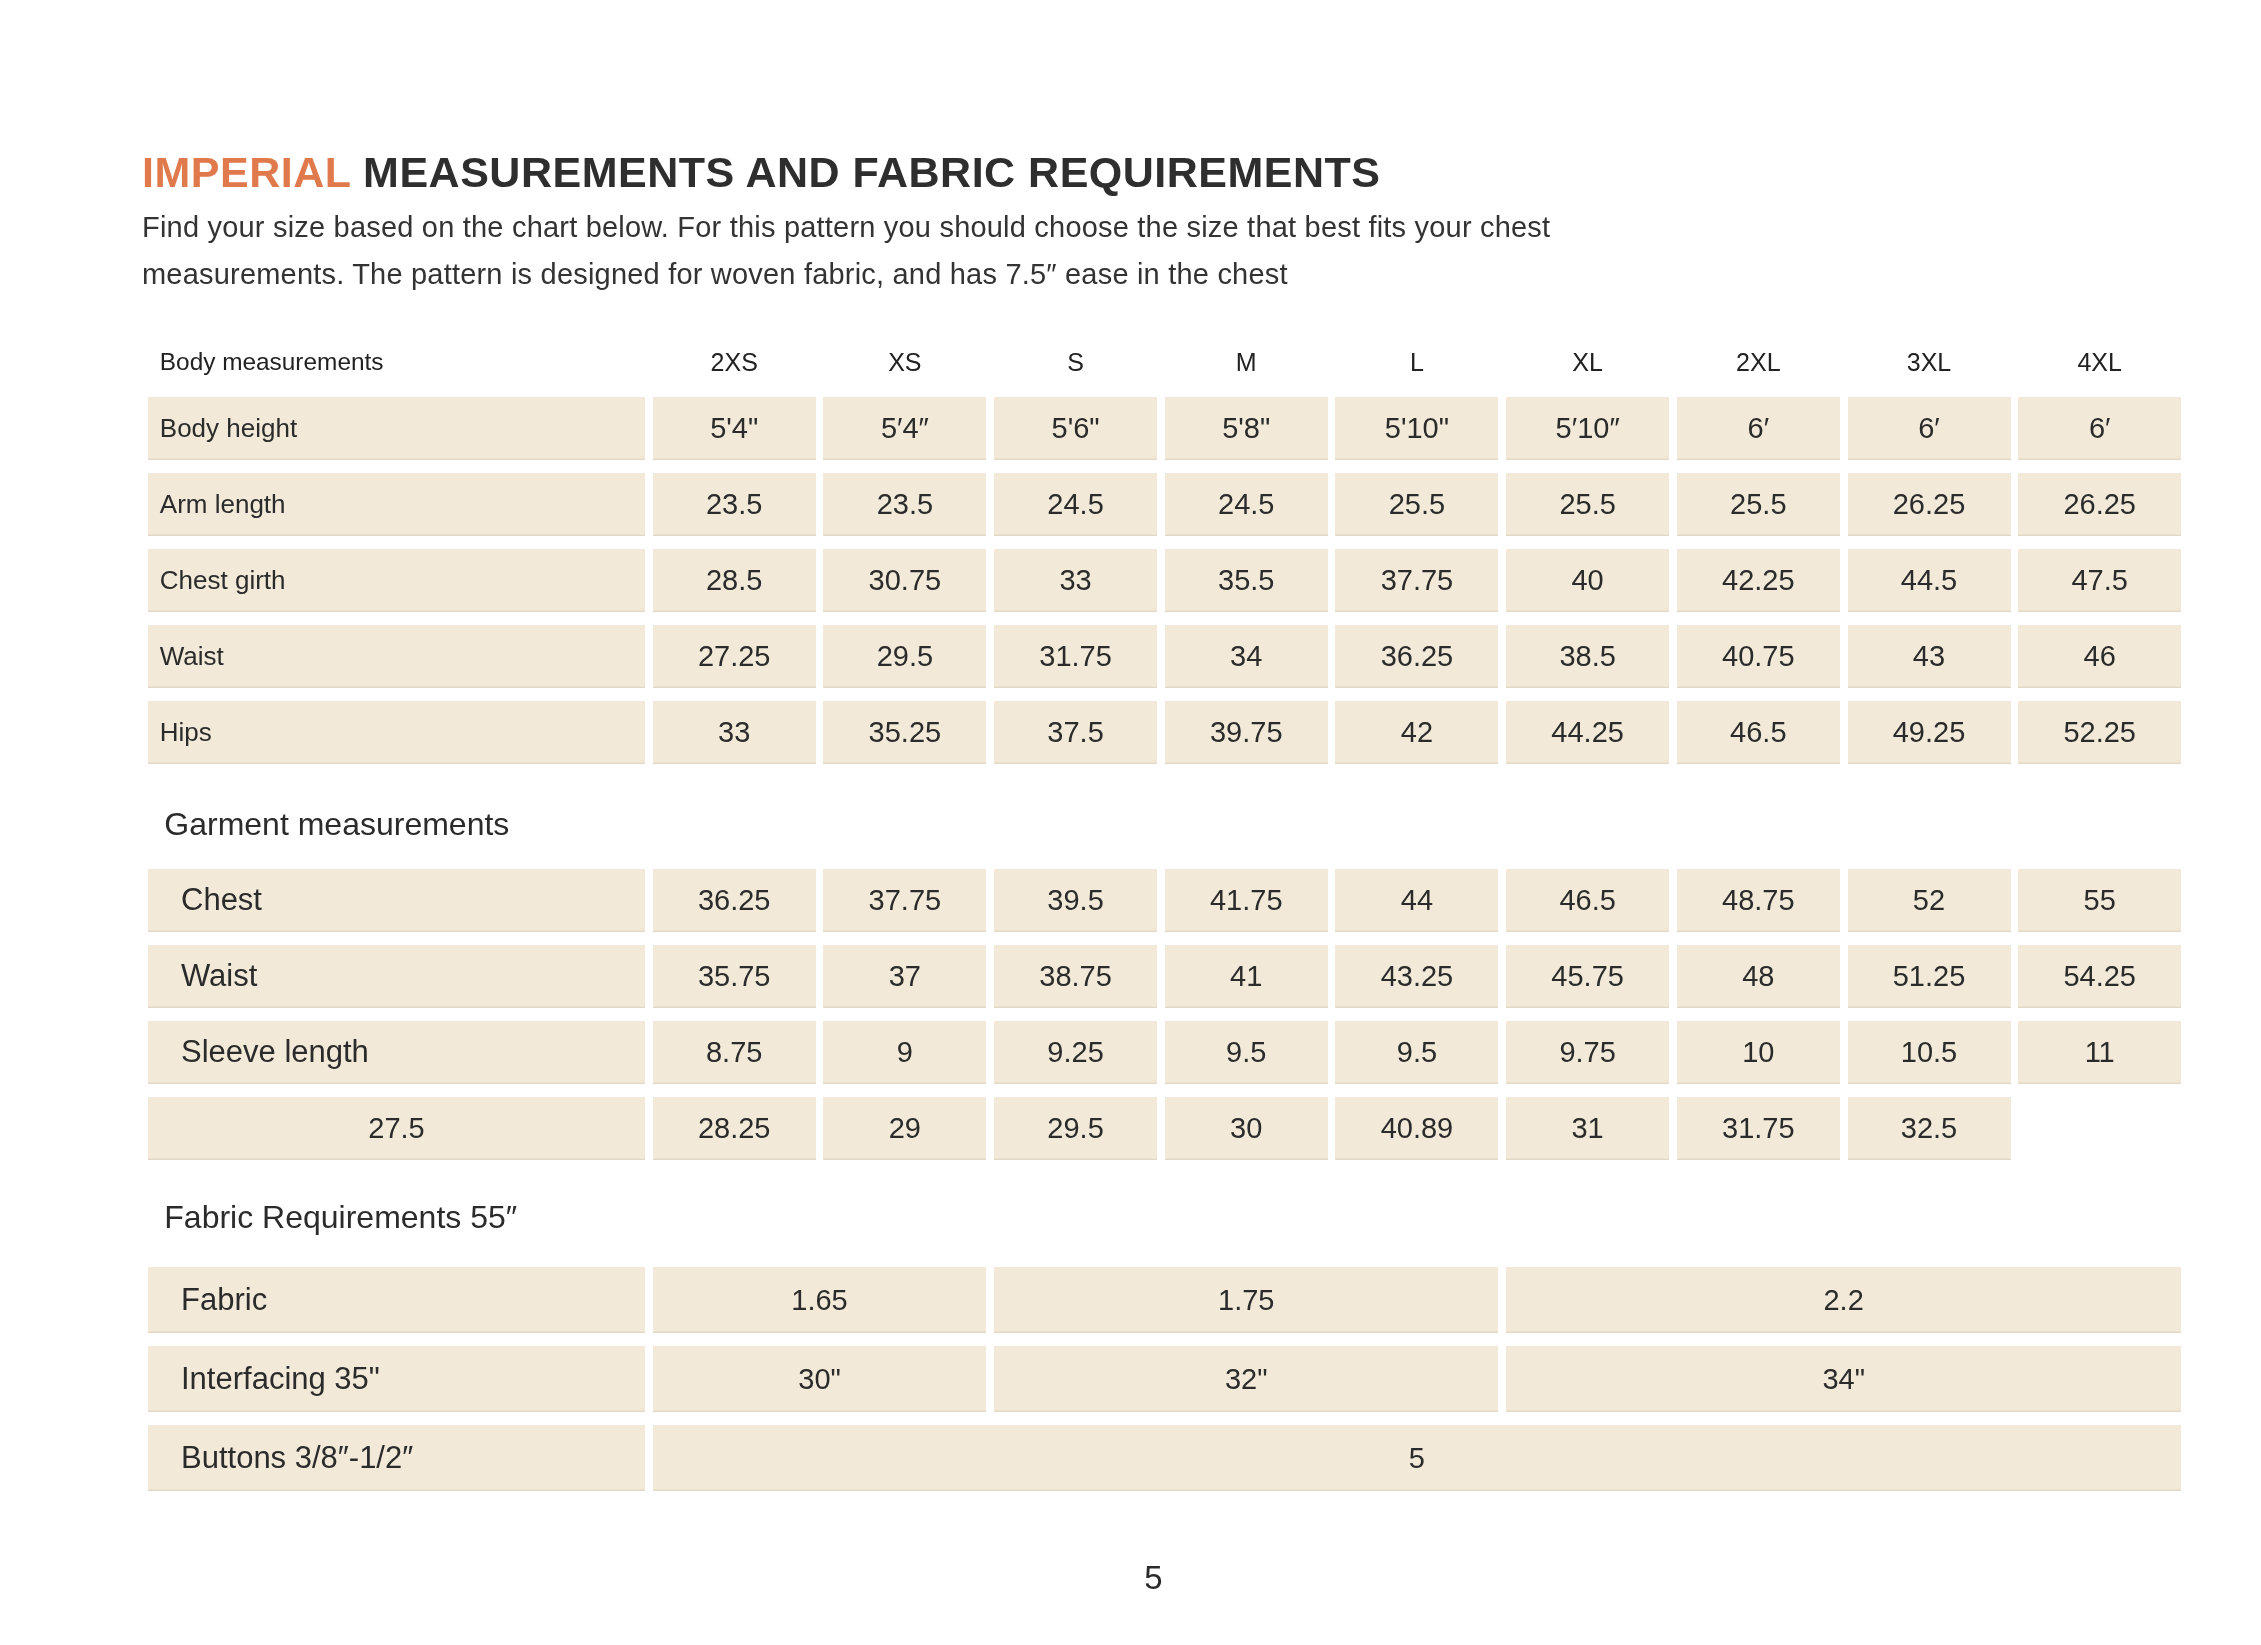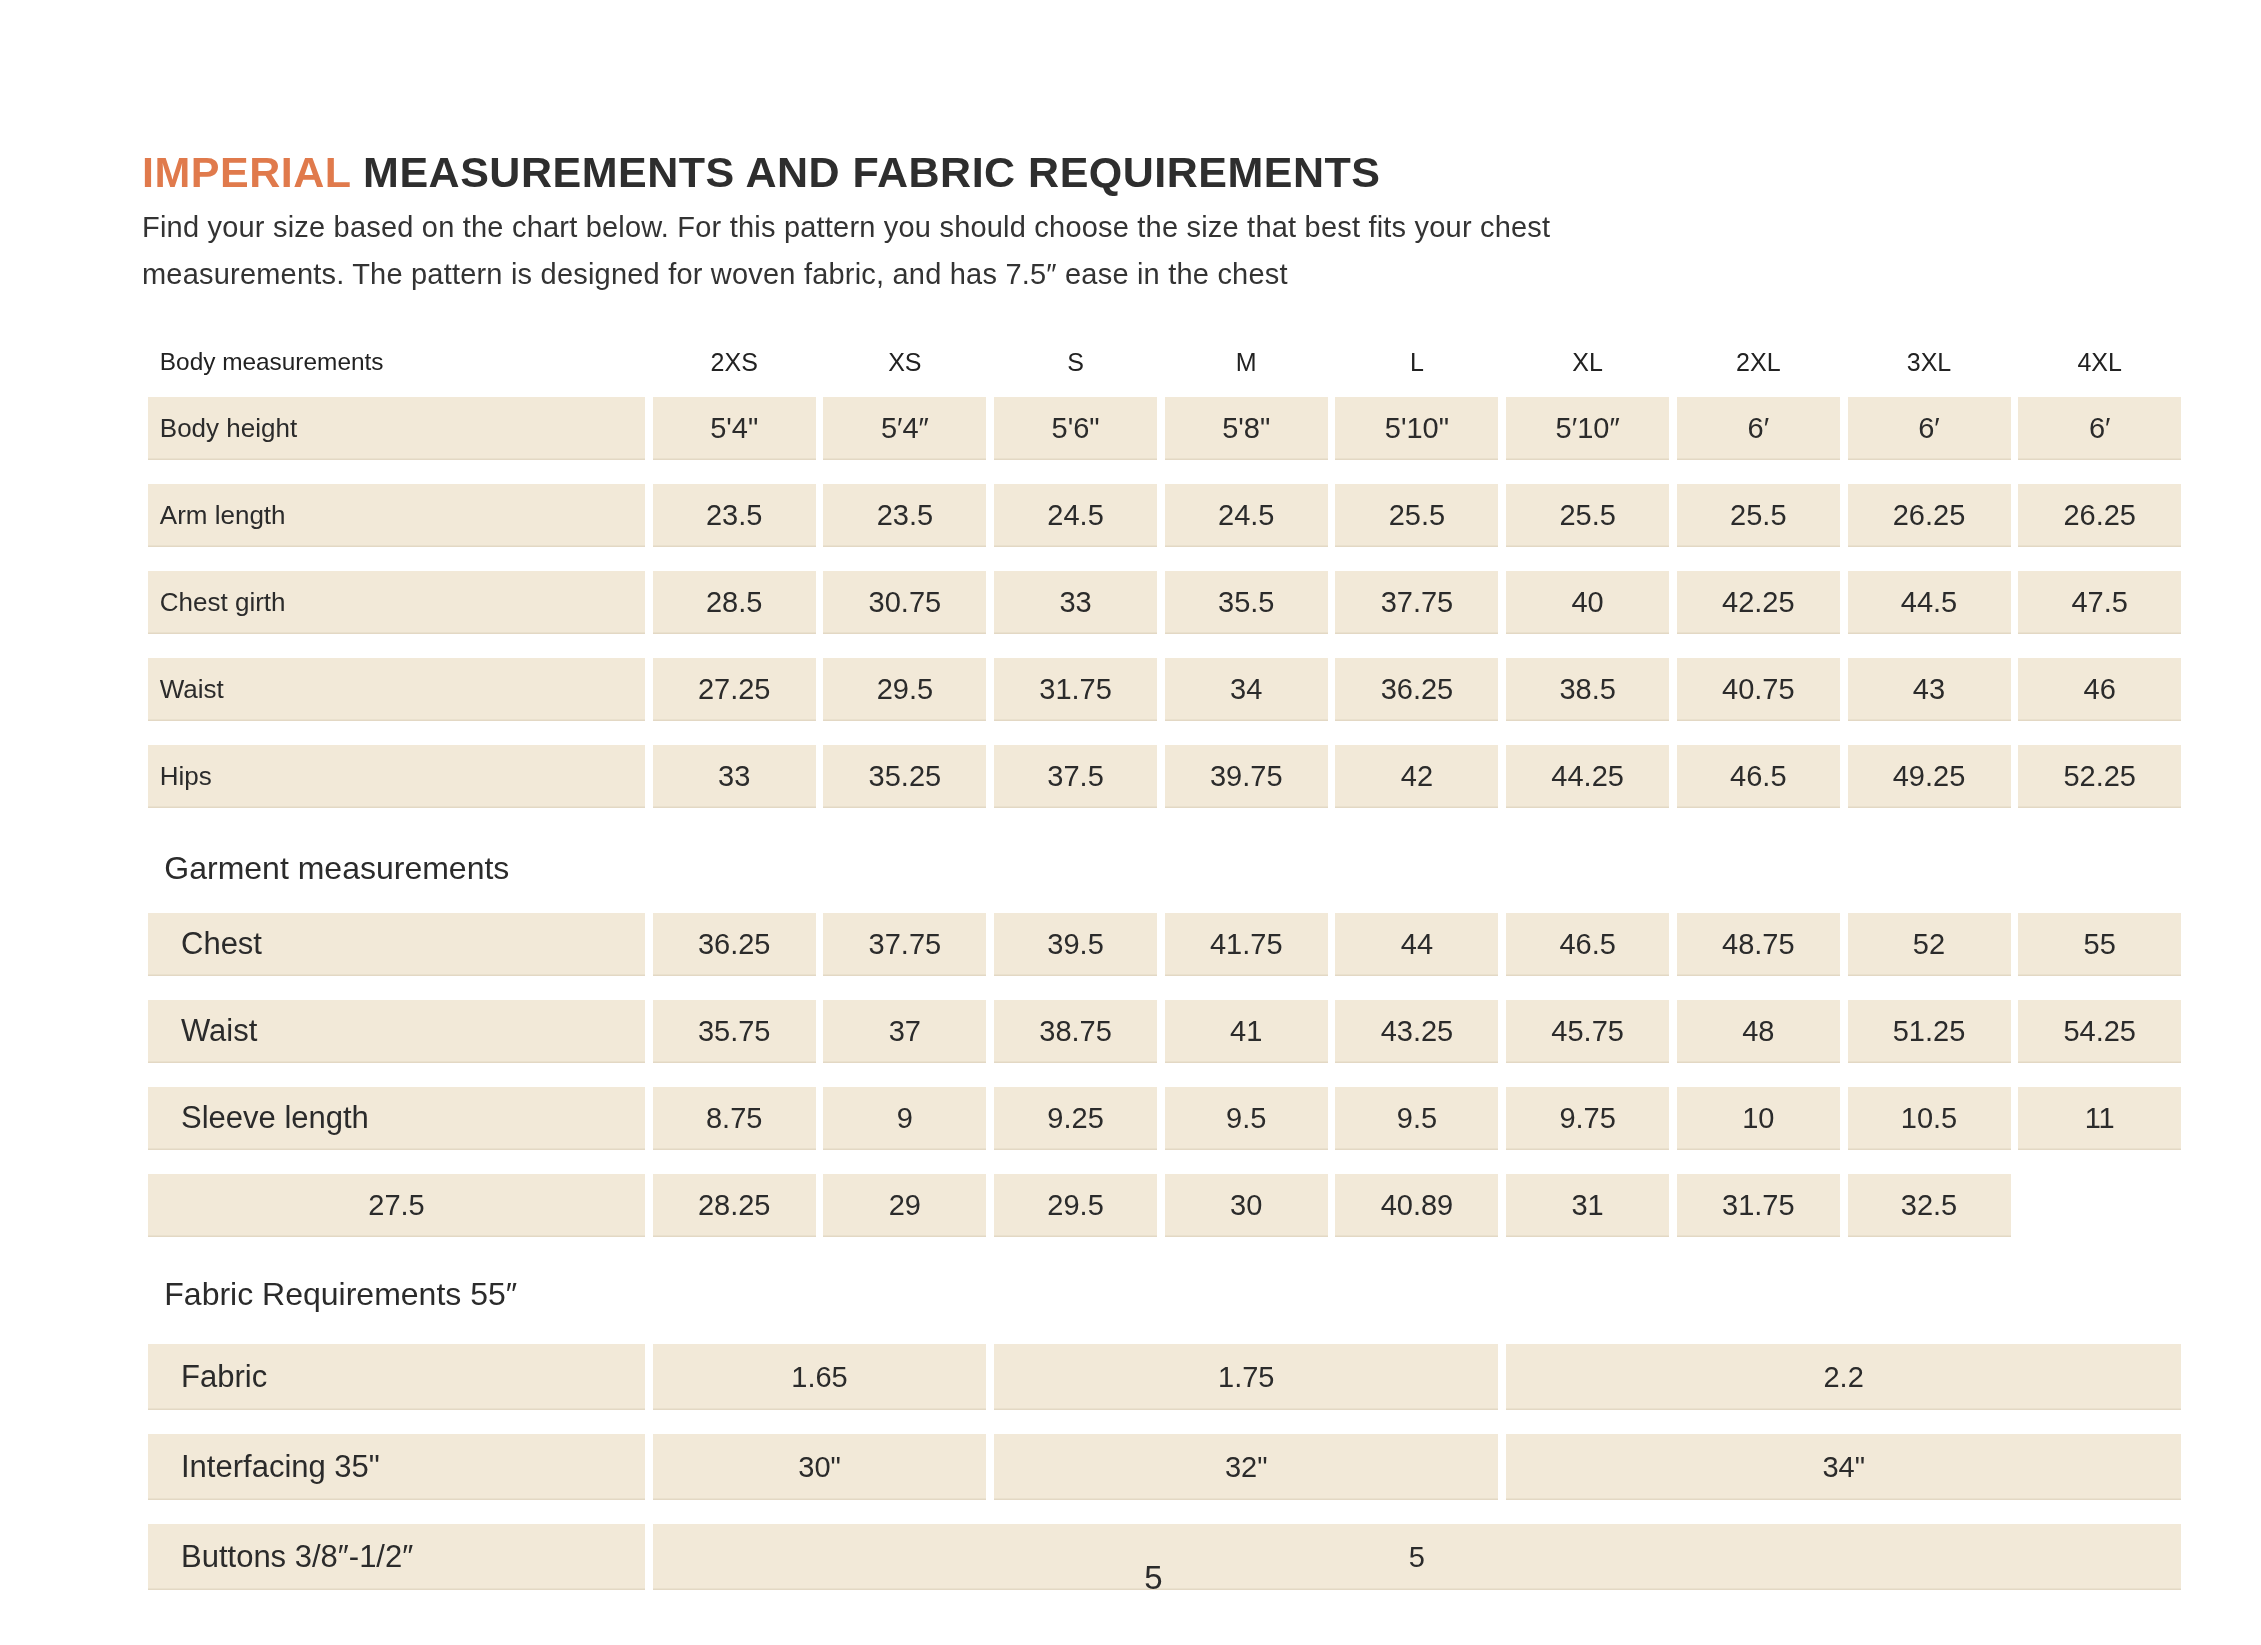--- a/index.html
+++ b/index.html
@@ -24,21 +24,21 @@
     letter-spacing:0.2px;white-space:nowrap;
   }
   
   .size-chart{
     position:absolute;left:148px;top:335px;width:2032px;
   }
   .trow{
     display:grid;
     grid-template-columns:497px repeat(9,163px);
     column-gap:7.7px;
-    margin-bottom:24px;
+    margin-bottom:13px;
   }
   .header-row{height:54px;margin-bottom:8.1px;}
   .header-row .hlabel{
     display:flex;align-items:center;padding-left:11.8px;
     font-size:24.4px;font-weight:500;color:#222;
   }
   .header-row .hsize{
     display:flex;align-items:center;justify-content:center;
     font-size:25px;font-weight:500;color:#222;
   }

